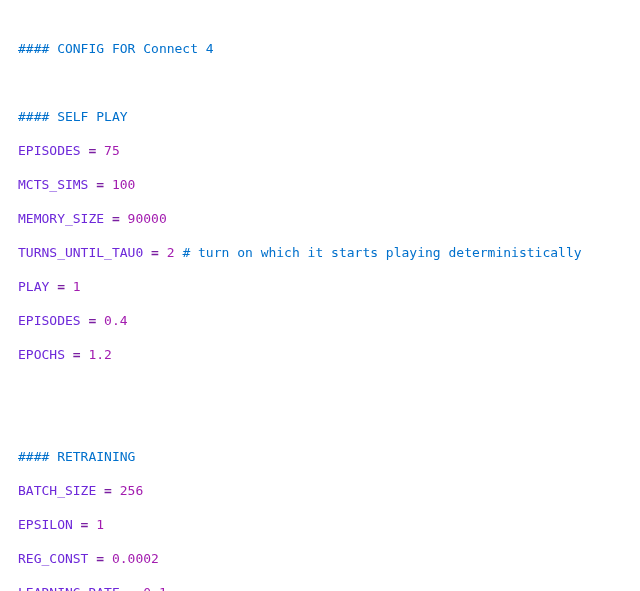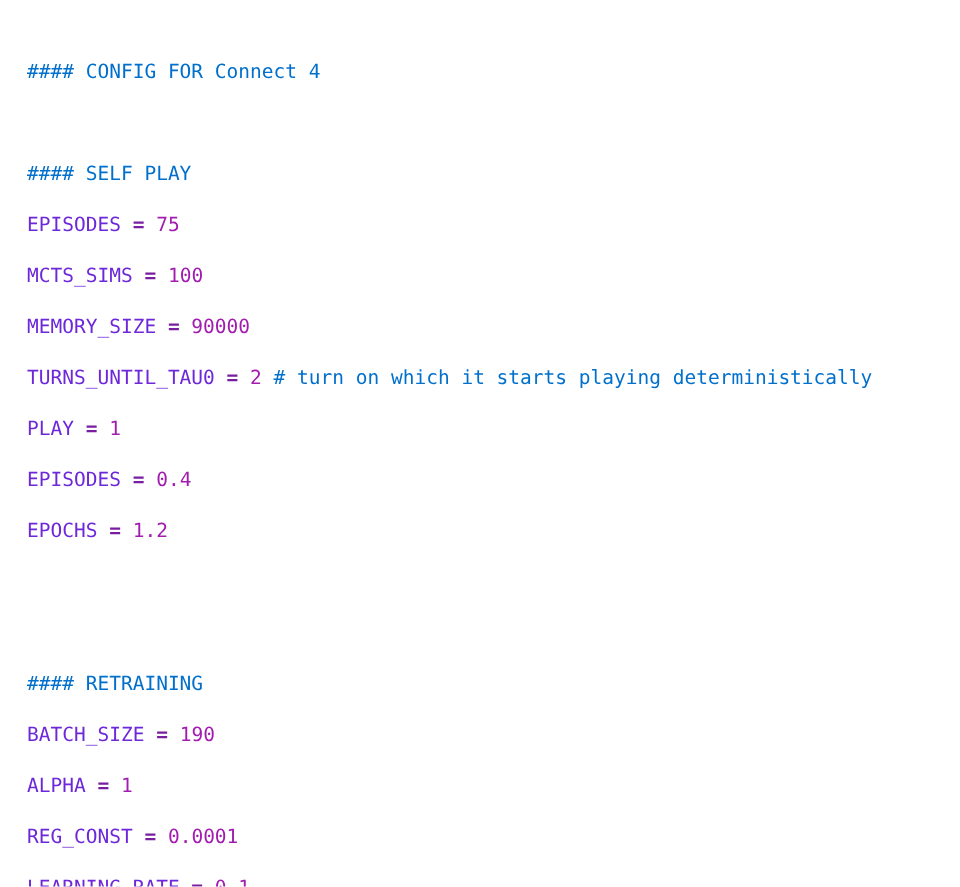--- a/index.html
+++ b/index.html
@@ -33,23 +33,23 @@
 <span class="block"><span class="id">EPISODES</span><span class="k"> = </span><span class="n">75</span></span>
 <span class="block"><span class="id">MCTS_SIMS</span><span class="k"> = </span><span class="n">100</span></span>
 <span class="block"><span class="id">MEMORY_SIZE</span><span class="k"> = </span><span class="n">90000</span></span>
 <span class="block"><span class="id">TURNS_UNTIL_TAU0</span><span class="k"> = </span><span class="n">2</span> <span class="c"># turn on which it starts playing deterministically</span></span>
 <span class="block"><span class="id">PLAY</span><span class="k"> = </span><span class="n">1</span></span>
 <span class="block"><span class="id">EPISODES</span><span class="k"> = </span><span class="n">0.4</span></span>
 <span class="block"><span class="id">EPOCHS</span><span class="k"> = </span><span class="n">1.2</span></span>
 <span class="block"> </span>
 <span class="block"> </span>
 <span class="block"><span class="c">#### RETRAINING</span></span>
-<span class="block"><span class="id">BATCH_SIZE</span><span class="k"> = </span><span class="n">190</span></span>
-<span class="block"><span class="id">ALPHA</span><span class="k"> = </span><span class="n">1</span></span>
-<span class="block"><span class="id">REG_CONST</span><span class="k"> = </span><span class="n">0.0001</span></span>
+<span class="block"><span class="id">BATCH_SIZE</span><span class="k"> = </span><span class="n">256</span></span>
+<span class="block"><span class="id">EPSILON</span><span class="k"> = </span><span class="n">1</span></span>
+<span class="block"><span class="id">REG_CONST</span><span class="k"> = </span><span class="n">0.0002</span></span>
 <span class="block"><span class="id">LEARNING_RATE</span><span class="k"> = </span><span class="n">0.1</span></span>
 
 
 
 
 
 
 
 
 

